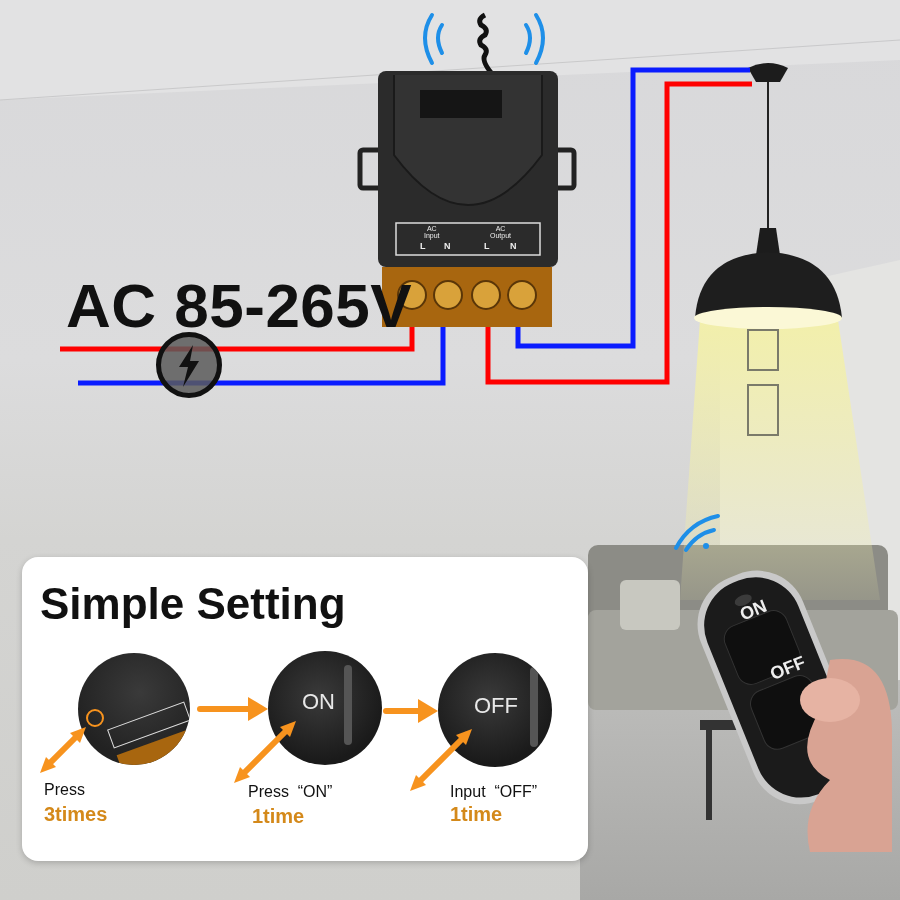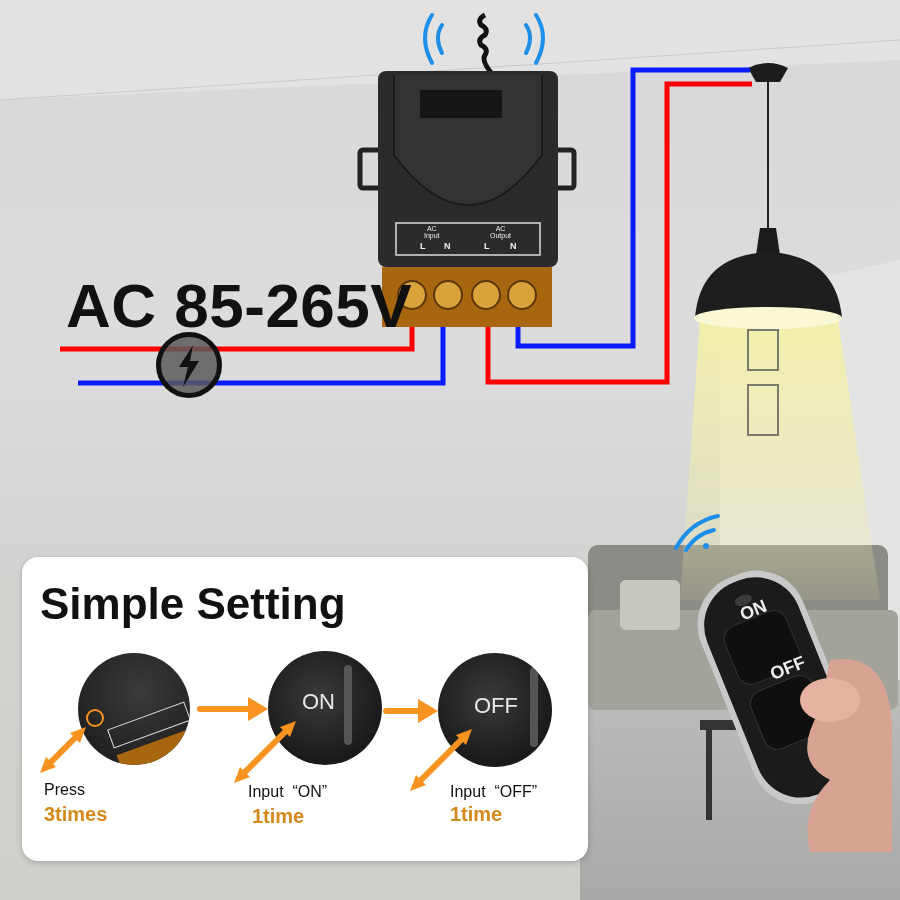--- a/index.html
+++ b/index.html
@@ -154,21 +154,21 @@
         <polygon points="212,226 228,220 218,210" stroke="none"></polygon>
         <polygon points="274,164 258,170 268,180" stroke="none"></polygon>
         <line x1="394" y1="228" x2="444" y2="178"></line>
         <polygon points="388,234 404,228 394,218" stroke="none"></polygon>
         <polygon points="450,172 434,178 444,188" stroke="none"></polygon>
       </g>
     </svg>
 
     <span class="step-label" style="left:22px;top:224px">Press</span>
     <span class="step-sub" style="left:22px;top:246px">3times</span>
-    <span class="step-label" style="left:226px;top:226px;white-space:pre">Input  “ON”</span>
+    <span class="step-label" style="left:226px;top:226px;white-space:pre">Press  “ON”</span>
     <span class="step-sub" style="left:230px;top:248px">1time</span>
     <span class="step-label" style="left:428px;top:226px;white-space:pre">Input  “OFF”</span>
     <span class="step-sub" style="left:428px;top:246px">1time</span>
   </div>
 
   <div class="remote">
     <svg width="212" height="342" style="position:absolute;left:-8px;top:-48px;overflow:visible">
 
       <g fill="none" stroke="#1e8fe8" stroke-width="4" stroke-linecap="round">
         <path d="M-4,38 Q10,12 38,6"></path>

